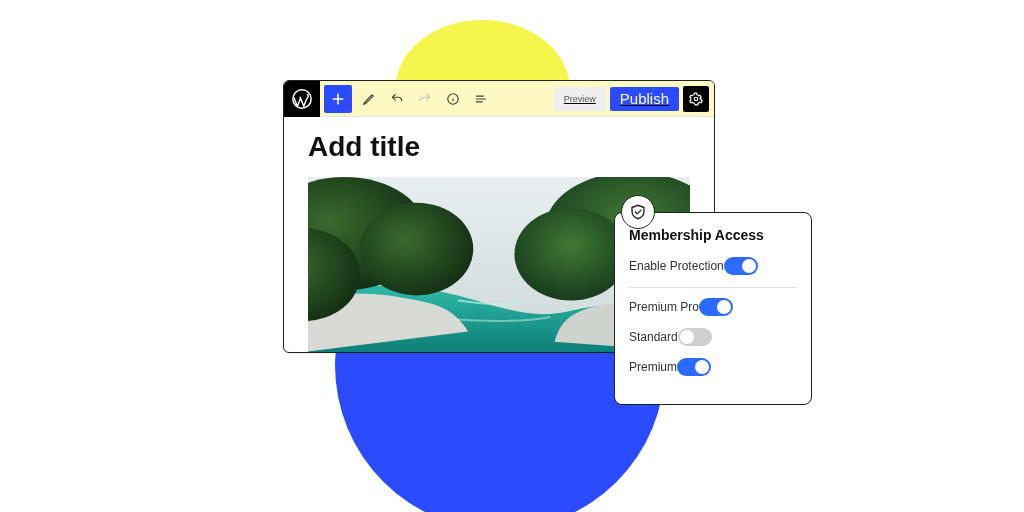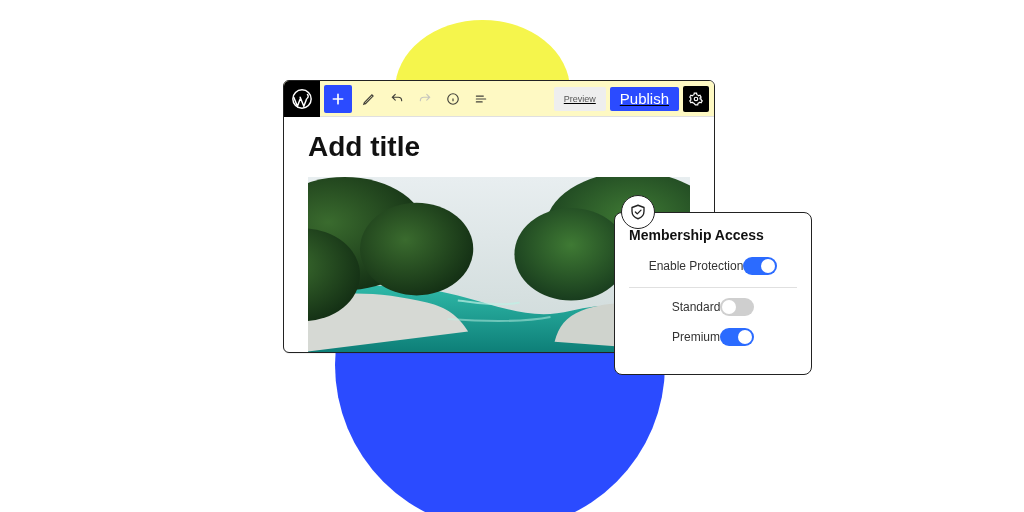--- a/index.html
+++ b/index.html
@@ -163,21 +163,21 @@
   }
   .popover h3 {
     font-size: 14px;
     font-weight: 700;
     color: #111;
     margin-bottom: 8px;
   }
   .row {
     display: flex;
     align-items: center;
-    justify-content: center;
+    justify-content: flex-start;
     height: 30px;
     font-size: 12px;
     color: #333;
   }
   .divider {
     height: 1px;
     background: #e0e0e0;
     margin: 6px 0 4px 0;
   }
   .toggle {
@@ -306,20 +306,26 @@
   </div>
   <h3>Membership Access</h3>
   <div class="row">
     <span>Enable Protection</span>
     <div class="toggle on">
         <div class="knob"></div>
       </div>
   </div>
   <div class="divider"></div>
   <div class="row">
+    <span>Premium Pro</span>
+    <div class="toggle on">
+        <div class="knob"></div>
+      </div>
+  </div>
+  <div class="row">
     <span>Standard</span>
     <div class="toggle off">
         <div class="knob"></div>
       </div>
   </div>
   <div class="row">
     <span>Premium</span>
     <div class="toggle on">
         <div class="knob"></div>
       </div>

